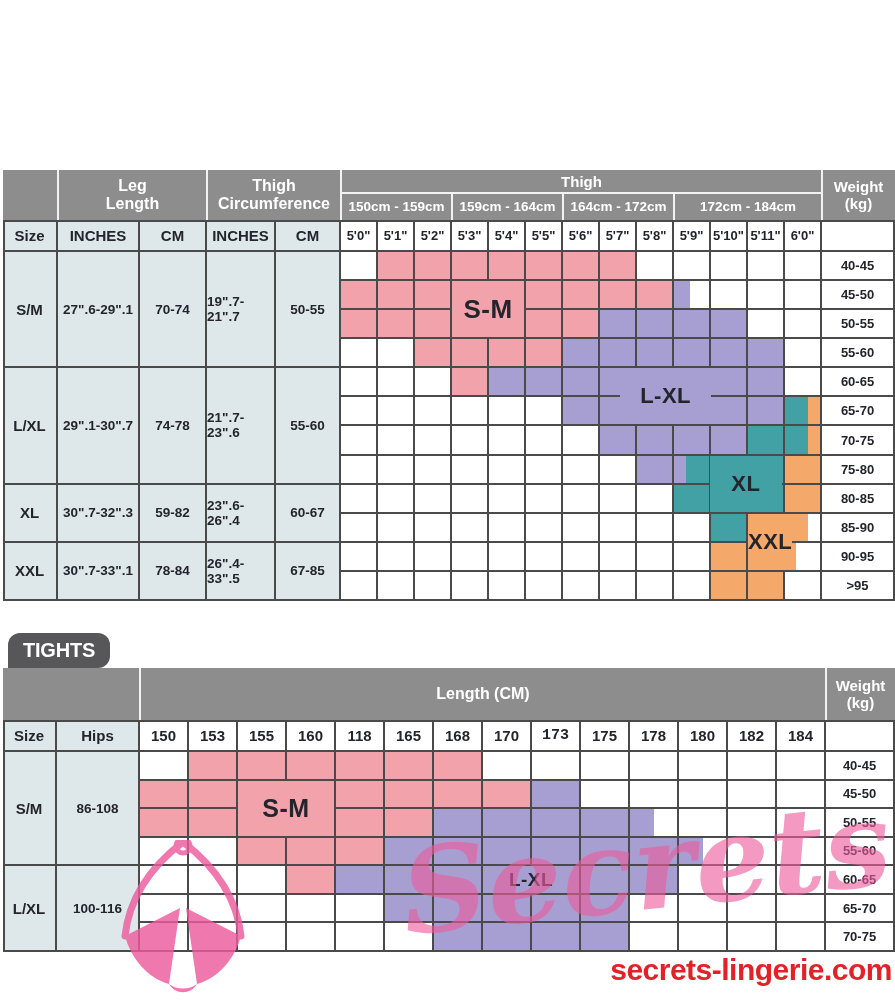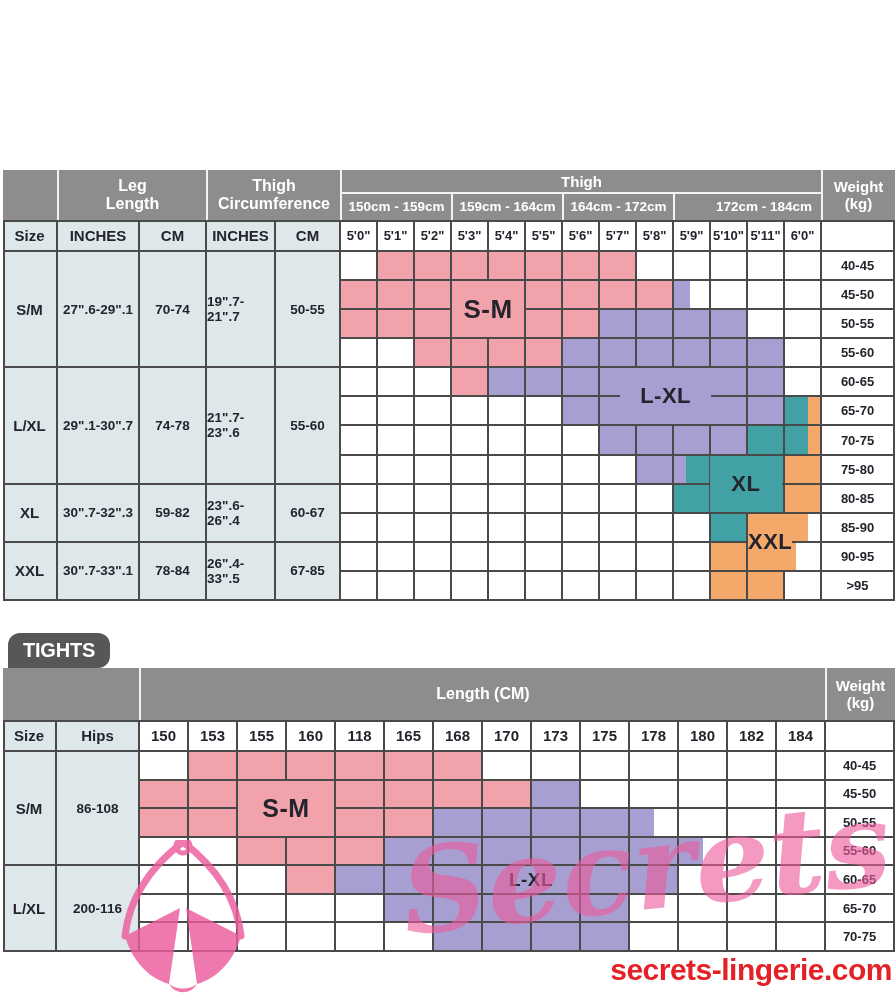--- a/index.html
+++ b/index.html
@@ -58,21 +58,21 @@
       </div>
       <div class="hdrtxt" style="left: 341px; top: 193px; width: 111px; height: 27px; font-size: 13.5px; z-index: 4;">
         <div>150cm - 159cm</div>
       </div>
       <div class="hdrtxt" style="left: 452px; top: 193px; width: 111px; height: 27px; font-size: 13.5px; z-index: 4;">
         <div>159cm - 164cm</div>
       </div>
       <div class="hdrtxt" style="left: 563px; top: 193px; width: 111px; height: 27px; font-size: 13.5px; z-index: 4;">
         <div>164cm - 172cm</div>
       </div>
-      <div class="hdrtxt" style="left: 674px; top: 193px; width: 148px; height: 27px; font-size: 13.5px; z-index: 4; margin-left: 16px;">
+      <div class="hdrtxt" style="left: 674px; top: 193px; width: 148px; height: 27px; font-size: 13.5px; z-index: 4;">
         <div>172cm - 184cm</div>
       </div>
       <div class="hdrtxt" style="left: 822px; top: 170px; width: 73px; height: 50px; font-size: 15px; z-index: 4;">
         <div>Weight</div>
         <div>(kg)</div>
       </div>
       <div class="abs" style="left: 3px; top: 220px; width: 892px; height: 2px; background: rgb(74, 74, 74); z-index: 2;"></div>
       <div class="abs" style="left: 3px; top: 220px; width: 2px; height: 380.96px; background: rgb(74, 74, 74); z-index: 2;"></div>
       <div class="cell" style="left: 3px; top: 220px; width: 55px; height: 32px; background: rgb(222, 232, 234); font-size: 15px;">Size</div>
       <div class="cell" style="left: 58px; top: 220px; width: 82px; height: 32px; background: rgb(222, 232, 234); font-size: 15px;">INCHES</div>
@@ -315,31 +315,31 @@
       <div class="cell" style="left: 3px; top: 720px; width: 54px; height: 32px; background: rgb(222, 232, 234); font-size: 15px;">Size</div>
       <div class="cell" style="left: 57px; top: 720px; width: 83px; height: 32px; background: rgb(222, 232, 234); font-size: 15px;">Hips</div>
       <div class="cell" style="left: 140px; top: 720px; width: 49px; height: 32px; background: rgb(255, 255, 255); font-size: 15px;">150</div>
       <div class="cell" style="left: 189px; top: 720px; width: 49px; height: 32px; background: rgb(255, 255, 255); font-size: 15px;">153</div>
       <div class="cell" style="left: 238px; top: 720px; width: 49px; height: 32px; background: rgb(255, 255, 255); font-size: 15px;">155</div>
       <div class="cell" style="left: 287px; top: 720px; width: 49px; height: 32px; background: rgb(255, 255, 255); font-size: 15px;">160</div>
       <div class="cell" style="left: 336px; top: 720px; width: 49px; height: 32px; background: rgb(255, 255, 255); font-size: 15px;">118</div>
       <div class="cell" style="left: 385px; top: 720px; width: 49px; height: 32px; background: rgb(255, 255, 255); font-size: 15px;">165</div>
       <div class="cell" style="left: 434px; top: 720px; width: 49px; height: 32px; background: rgb(255, 255, 255); font-size: 15px;">168</div>
       <div class="cell" style="left: 483px; top: 720px; width: 49px; height: 32px; background: rgb(255, 255, 255); font-size: 15px;">170</div>
-      <div class="cell" style="left: 532px; top: 720px; width: 49px; height: 32px; background: rgb(255, 255, 255); font-size: 15px;">173</div>
+      <div class="cell" style="left: 532px; top: 720px; width: 49px; height: 32px; background: rgb(255, 255, 255); font-size: 15px; font-family: Liberation Mono, monospace;">173</div>
       <div class="cell" style="left: 581px; top: 720px; width: 49px; height: 32px; background: rgb(255, 255, 255); font-size: 15px;">175</div>
       <div class="cell" style="left: 630px; top: 720px; width: 49px; height: 32px; background: rgb(255, 255, 255); font-size: 15px;">178</div>
       <div class="cell" style="left: 679px; top: 720px; width: 49px; height: 32px; background: rgb(255, 255, 255); font-size: 15px;">180</div>
       <div class="cell" style="left: 728px; top: 720px; width: 49px; height: 32px; background: rgb(255, 255, 255); font-size: 15px;">182</div>
       <div class="cell" style="left: 777px; top: 720px; width: 49px; height: 32px; background: rgb(255, 255, 255); font-size: 15px;">184</div>
       <div class="cell" style="left: 826px; top: 720px; width: 69px; height: 32px; background: rgb(255, 255, 255);"></div>
       <div class="cell" style="left: 3px; top: 752px; width: 54px; height: 114.28px; background: rgb(222, 232, 234); font-size: 15px;">S/M</div>
       <div class="cell" style="left: 57px; top: 752px; width: 83px; height: 114.28px; background: rgb(222, 232, 234); font-size: 13.5px;">86-108</div>
       <div class="cell" style="left: 3px; top: 866.28px; width: 54px; height: 85.71px; background: rgb(222, 232, 234); font-size: 15px;">L/XL</div>
-      <div class="cell" style="left: 57px; top: 866.28px; width: 83px; height: 85.71px; background: rgb(222, 232, 234); font-size: 13.5px;">200-116</div>
+      <div class="cell" style="left: 57px; top: 866.28px; width: 83px; height: 85.71px; background: rgb(222, 232, 234); font-size: 13.5px;">100-116</div>
       <div class="cell" style="left: 140px; top: 752px; width: 49px; height: 28.57px; background: rgb(255, 255, 255);"></div>
       <div class="cell" style="left: 189px; top: 752px; width: 49px; height: 28.57px; background: rgb(242, 162, 171);"></div>
       <div class="cell" style="left: 238px; top: 752px; width: 49px; height: 28.57px; background: rgb(242, 162, 171);"></div>
       <div class="cell" style="left: 287px; top: 752px; width: 49px; height: 28.57px; background: rgb(242, 162, 171);"></div>
       <div class="cell" style="left: 336px; top: 752px; width: 49px; height: 28.57px; background: rgb(242, 162, 171);"></div>
       <div class="cell" style="left: 385px; top: 752px; width: 49px; height: 28.57px; background: rgb(242, 162, 171);"></div>
       <div class="cell" style="left: 434px; top: 752px; width: 49px; height: 28.57px; background: rgb(242, 162, 171);"></div>
       <div class="cell" style="left: 483px; top: 752px; width: 49px; height: 28.57px; background: rgb(255, 255, 255);"></div>
       <div class="cell" style="left: 532px; top: 752px; width: 49px; height: 28.57px; background: rgb(255, 255, 255);"></div>
       <div class="cell" style="left: 581px; top: 752px; width: 49px; height: 28.57px; background: rgb(255, 255, 255);"></div>

